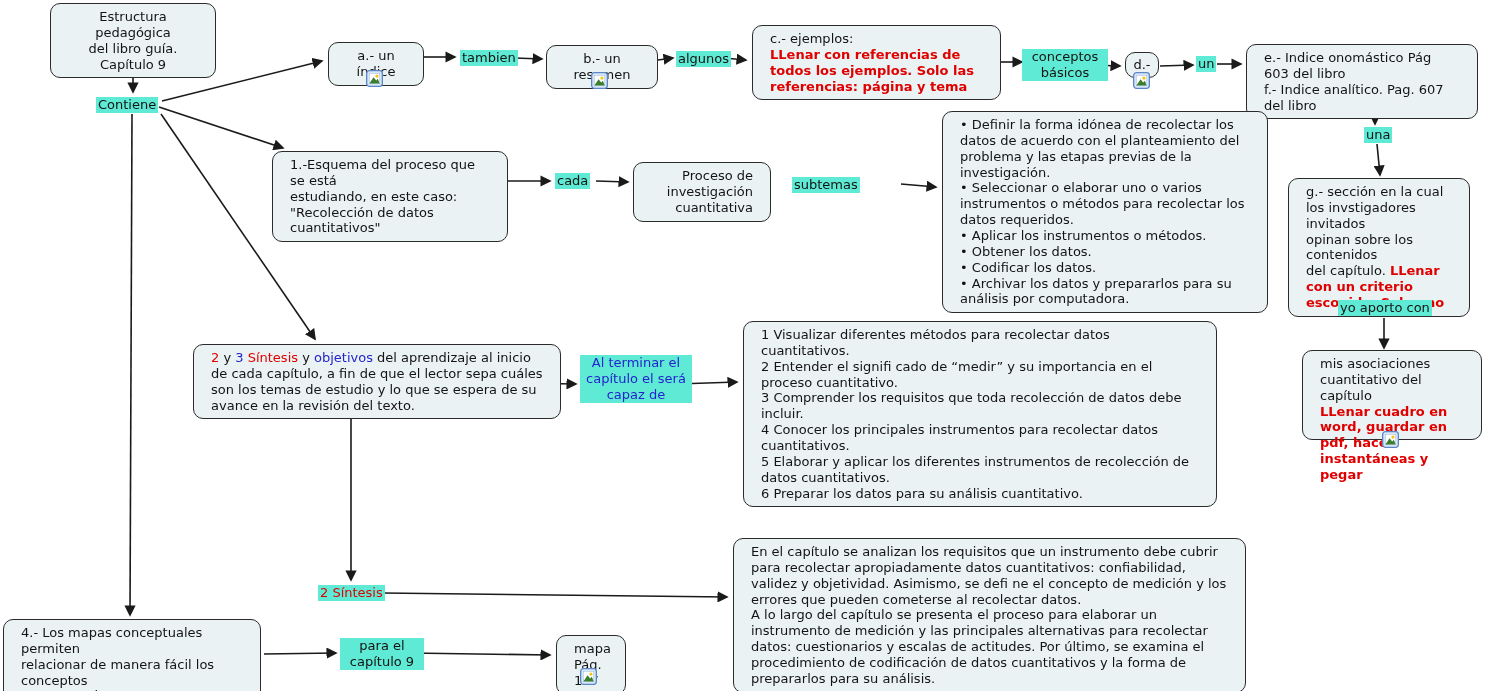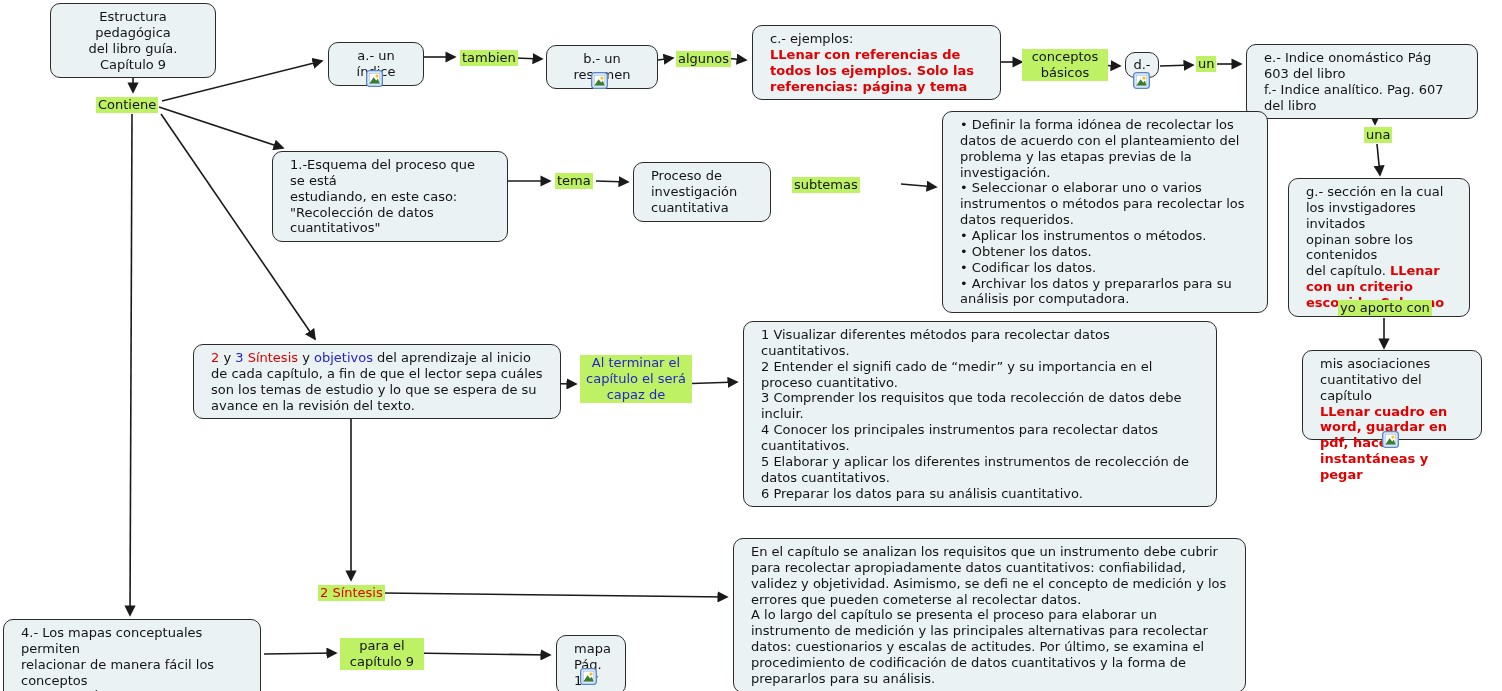--- a/index.html
+++ b/index.html
@@ -9,21 +9,21 @@
     font-size:13px;line-height:1.22;color:#141414;
   }
   svg.wires{position:absolute;left:0;top:0;z-index:1;}
   .node{
     position:absolute;z-index:2;box-sizing:border-box;
     background:#eaf2f4;border:1.5px solid #2b2b2b;border-radius:10px;
     padding:5px 17px;white-space:pre-line;
   }
   .node.center{text-align:center;}
   .lbl{
-    position:absolute;z-index:2;background:#bef264;padding:0 2px;
+    position:absolute;z-index:2;background:#5eead4;padding:0 2px;
     white-space:pre-line;text-align:center;
   }
   .red{color:#e00000;}
   .blue{color:#2424cc;}
   .alert{color:#e00000;font-weight:bold;}
   .res-icon{position:absolute;z-index:3;width:17px;height:17px;cursor:pointer;}
 </style>
 </head>
 <body>
 
@@ -87,21 +87,21 @@
 del capítulo. </span><span class="alert">LLenar con un criterio escogido. Solo uno</span></div>
 
   <div class="node" style="left:1302px;top:350px;width:180px;height:90px;"><span>mis asociaciones
 cuantitativo del capítulo
 </span><span class="alert">LLenar cuadro en word, guardar en pdf, hacer instantáneas y pegar</span></div>
 
   <div class="node" style="left:272px;top:151px;width:236px;">1.-Esquema del proceso que se está
 estudiando, en este caso:
 "Recolección de datos cuantitativos"</div>
 
-  <div class="node" style="left:633px;top:162px;width:138px;">Proceso de investigación
+  <div class="node" style="left:633px;top:162px;width:138px;text-align:right;">Proceso de investigación
 cuantitativa</div>
 
   <div class="node" style="left:942px;top:111px;width:326px;">• Definir la forma idónea de recolectar los datos de acuerdo con el planteamiento del problema y las etapas previas de la investigación.
 • Seleccionar o elaborar uno o varios instrumentos o métodos para recolectar los datos requeridos.
 • Aplicar los instrumentos o métodos.
 • Obtener los datos.
 • Codificar los datos.
 • Archivar los datos y prepararlos para su análisis por computadora.</div>
 
   <div class="node" style="left:193px;top:344px;width:368px;"><span class="red">2</span><span> y </span><span class="blue">3</span><span class="red">  Síntesis</span><span> y </span><span class="blue">objetivos</span><span> del aprendizaje al inicio de cada capítulo, a fin de que el lector sepa cuáles son los temas de estudio y lo que se espera de su avance en la revisión del texto.</span></div>
@@ -124,21 +124,21 @@
 Pág. 197</div>
 
   <div class="lbl" style="left:96px;top:97px;">Contiene</div>
   <div class="lbl" style="left:460px;top:50px;">tambien</div>
   <div class="lbl" style="left:676px;top:51px;">algunos</div>
   <div class="lbl" style="left:1022px;top:49px;width:82px;">conceptos
 básicos</div>
   <div class="lbl" style="left:1196px;top:56px;">un</div>
   <div class="lbl" style="left:1364px;top:127px;">una</div>
   <div class="lbl" style="left:1338px;top:300px;">yo aporto con</div>
-  <div class="lbl" style="left:555px;top:173px;">tema</div>
+  <div class="lbl" style="left:555px;top:173px;">cada</div>
   <div class="lbl" style="left:792px;top:177px;">subtemas</div>
   <div class="lbl blue" style="left:580px;top:355px;width:108px;">Al terminar el
 capítulo el será
 capaz de</div>
   <div class="lbl red" style="left:318px;top:585px;">2 Síntesis</div>
   <div class="lbl" style="left:340px;top:638px;width:80px;">para el
 capítulo 9</div>
 
   <svg class="res-icon" style="left:366px;top:70px;" viewBox="0 0 18 18">
       <rect x="0.7" y="0.7" width="16.6" height="16.6" rx="3" fill="#dbe9fb" stroke="#5b87c5" stroke-width="1.4"></rect>

